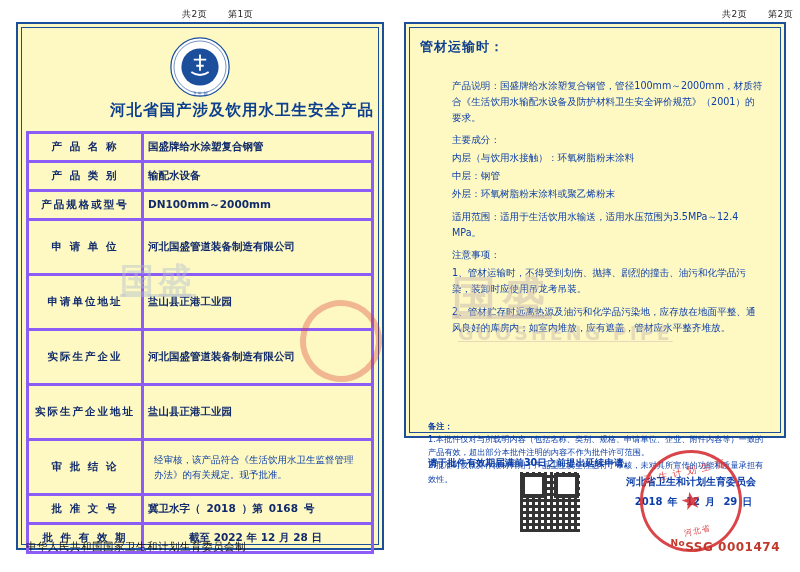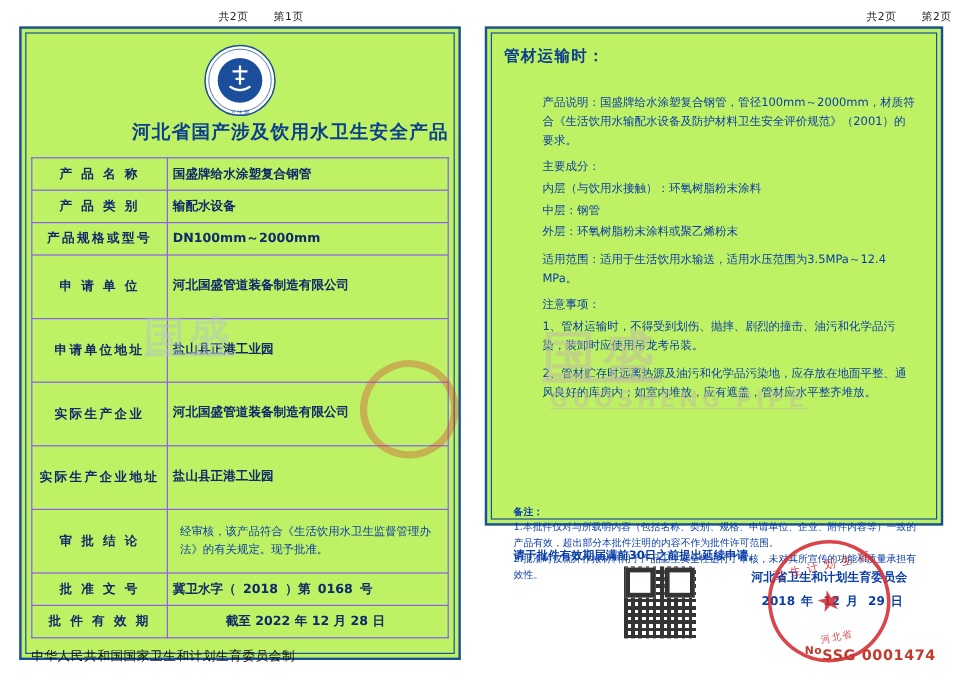--- a/index.html
+++ b/index.html
@@ -12,21 +12,21 @@
     position:relative;
   }
   .page{
     position:absolute;
     top:0;left:0;
     width:800px;height:572px;
   }
   
   .cert{
     position:absolute;
-    background:#bef264;
+    background:#fef9c3;
   }
   .cert.left{left:16px;top:22px;width:368px;height:528px;}
   .cert.right{left:404px;top:22px;width:382px;height:416px;}
 
   .pagehdr{
     position:absolute;
     font-size:9px;
     color:#222;
     letter-spacing:0.5px;
     white-space:nowrap;
@@ -68,21 +68,21 @@
   .title1{font-size:15.5px;letter-spacing:1px;}
   .title2{font-size:17px;letter-spacing:3px;margin-top:4px;}
 
   table.info{
     border-collapse:collapse;
     width:100%;
     margin-top:10px;
     table-layout:fixed;
   }
   table.info td{
-    border:1px solid #8b5cf6;
+    border:3px solid #8b5cf6;
     height:26px;
     font-size:10.5px;
     color:#102a6b;
     padding:0 4px;
   }
   td.lbl{
     width:104px;
     text-align:center;
     letter-spacing:2px;
     color:#0d3f8f;

